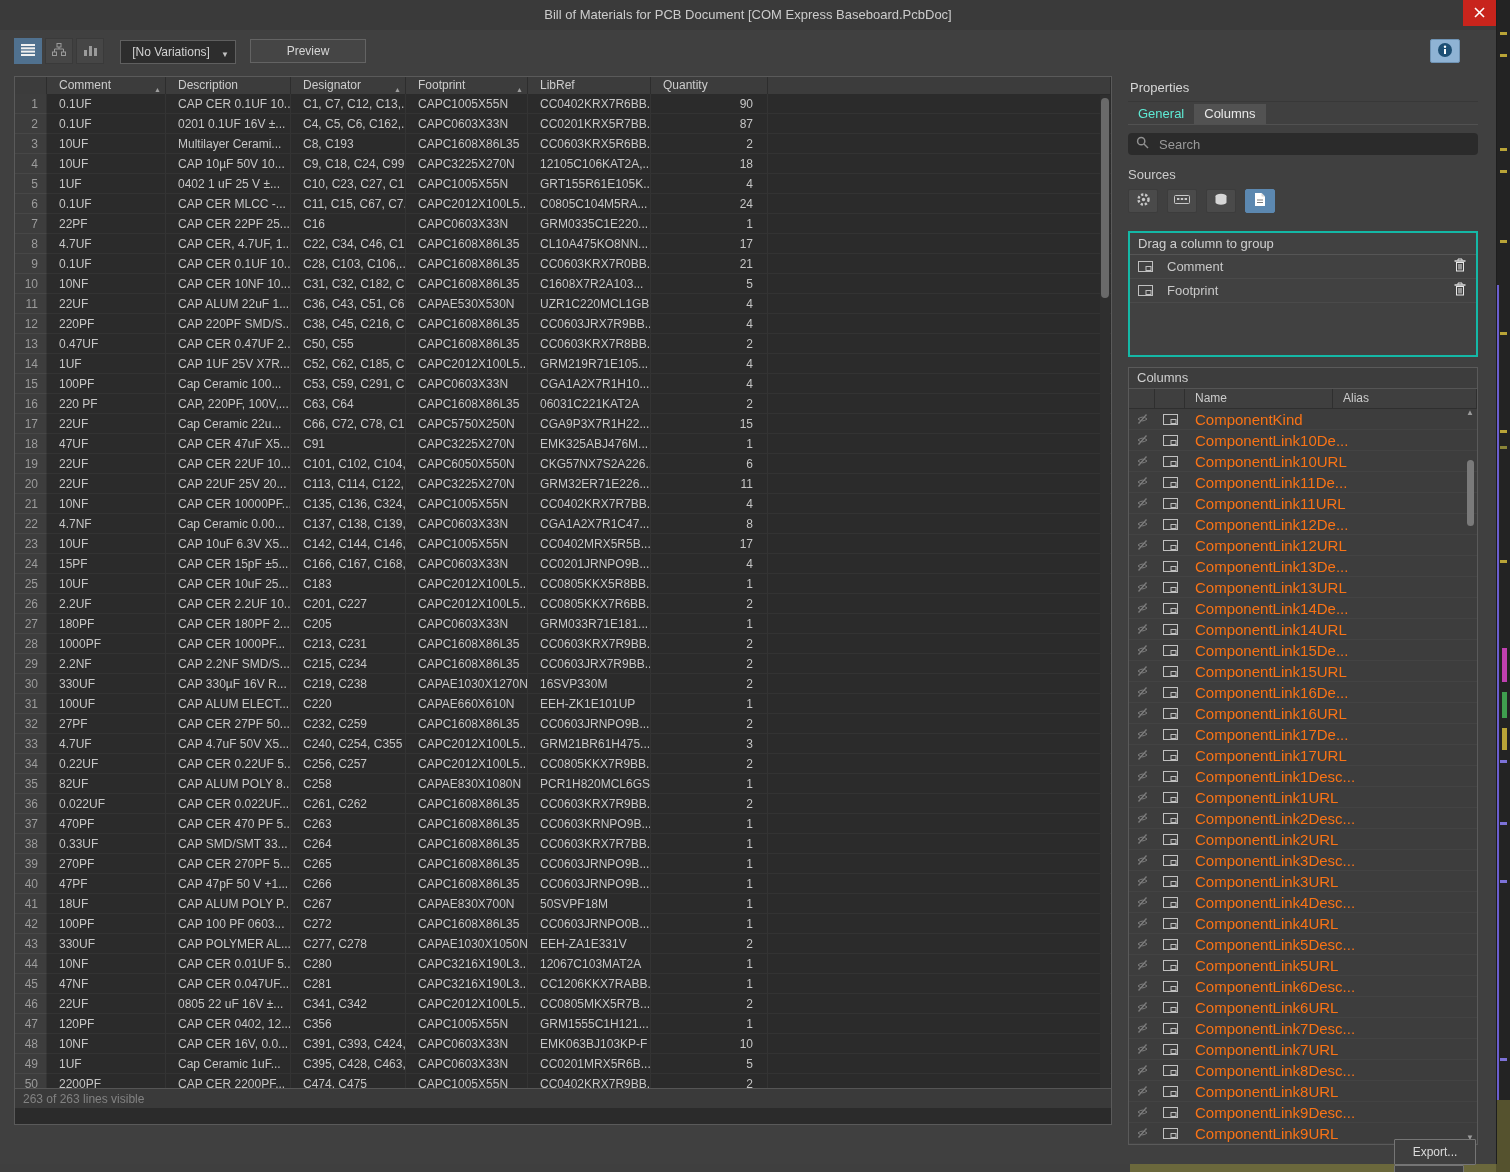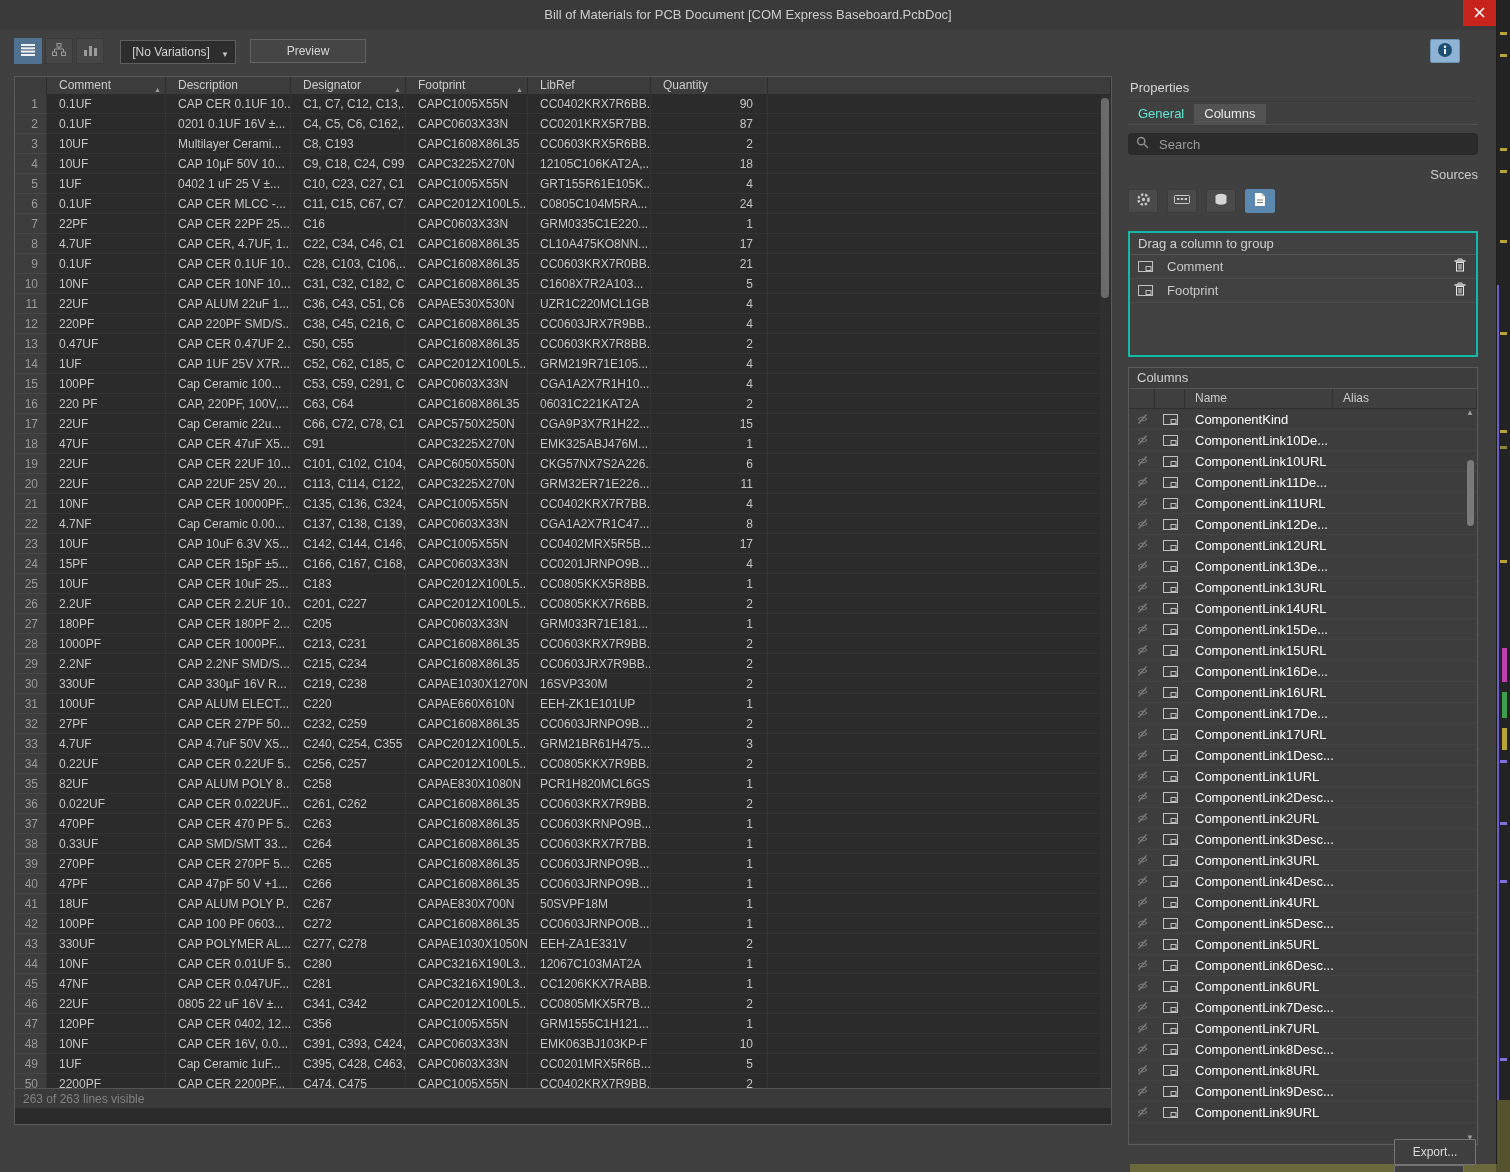--- a/index.html
+++ b/index.html
@@ -53,39 +53,39 @@
   
   .props{position:absolute;left:1128px;top:76px;width:350px;height:1054px;}
   .props-title{font-size:13px;color:#d6d6d6;padding:4px 2px 6px 2px;border-bottom:1px solid #383838;}
   .tabs{display:flex;margin-top:2px;border-bottom:1px solid #515151;}
   .tab{font-size:13px;color:#5eead4;padding:2px 10px 3px 10px;cursor:pointer;}
   .tab.active{background:#525252;color:#e8e8e8;}
   .searchbox{margin-top:8px;height:22px;background:#2b2b2b;border-radius:4px;display:flex;align-items:center;padding:0 8px;}
   .searchbox input{background:transparent;border:none;outline:none;color:#ec4899;font-size:13px;font-family:inherit;
                    margin-left:8px;flex:1;}
   .searchbox input::placeholder{color:#9a9a9a;opacity:1;}
-  .sources-label{font-size:13px;color:#cccccc;margin-top:12px;text-align:right;}
+  .sources-label{font-size:13px;color:#cccccc;margin-top:12px;}
   .sources{display:flex;gap:9px;margin-top:7px;}
   .sbtn{width:30px;height:24px;background:#4a4a4a;border:1px solid #3c3c3c;border-radius:2px;
         display:flex;align-items:center;justify-content:center;cursor:pointer;}
   .sbtn.active{background:#5c88b0;border-color:#5c88b0;}
   .groupbox{margin-top:18px;height:122px;border:2px solid #14b8a6;background:#414141;}
   .gb-header{font-size:13px;color:#cfcfcf;padding:3px 8px;border-bottom:1px solid #555555;}
   .group-item{height:23px;display:flex;align-items:center;border-bottom:1px solid #4a4a4a;padding-left:8px;}
   .group-item .gi-label{font-size:13px;color:#c8c8c8;margin-left:14px;flex:1;}
   .trash-btn{background:none;border:none;cursor:pointer;margin-right:10px;padding:0;display:flex;align-items:center;}
   .colbox{margin-top:10px;height:776px;border:1px solid #5a5a5a;background:#3d3d3d;overflow:hidden;position:relative;}
   .cb-title{font-size:13px;color:#cfcfcf;padding:2px 8px;border-bottom:1px solid #555555;height:16px;}
   .colhead{display:grid;grid-template-columns:26px 30px 148px 1fr;height:19px;background:#3f3f3f;border-bottom:1px solid #2f2f2f;}
   .colhead .ch{border-right:1px solid #2f2f2f;font-size:12px;color:#cccccc;line-height:19px;display:flex;}
   .colhead .ch .lbl{flex:1;padding-left:10px;}
   .collist .colrow{height:20px;display:flex;align-items:center;border-bottom:1px solid #434343;}
   .colrow .eye{width:26px;display:flex;justify-content:center;}
   .colrow .colicon{width:30px;display:flex;justify-content:center;}
-  .colrow .colname{font-size:13px;color:#ffffff;padding-left:10px;white-space:nowrap;overflow:hidden;}
+  .colrow .colname{font-size:15px;color:#f97316;padding-left:10px;white-space:nowrap;overflow:hidden;}
   .colscroll{position:absolute;right:1px;top:40px;width:11px;height:734px;}
   .colscroll .up::after,.colscroll .dn::after{position:absolute;left:1px;font-size:8px;color:#9a9a9a;}
   .colscroll .up::after{content:"▲";top:0;}
   .colscroll .dn::after{content:"▼";bottom:0;}
   .colscroll .thumb2{position:absolute;left:2px;top:52px;width:7px;height:66px;background:#7a7a7a;border-radius:4px;}
   
   .footer{position:absolute;top:1139px;right:20px;display:flex;flex-direction:column;}
   .fbtn{height:26px;background:#3f3f3f;border:1px solid #757575;border-radius:1px;color:#dadada;
         font-size:12px;font-family:inherit;cursor:pointer;}
   .fbtn.export{width:82px;} .fbtn.ok{width:70px;} .fbtn.cancel{width:76px;}
@@ -1046,20 +1046,35 @@
               </span>
               <span class="colicon">
                 <svg width="15" height="11" viewBox="0 0 15 11">
                   <rect x="0.5" y="0.5" width="14" height="10" fill="none" stroke="#c0c0c0"></rect>
                   <rect x="8" y="5.5" width="5" height="4" fill="none" stroke="#c0c0c0"></rect>
                 </svg>
               </span>
               <span class="colname">ComponentLink13URL</span>
             </div>
 
+            <div class="colrow">
+              <span class="eye">
+                <svg width="13" height="12" viewBox="0 0 13 12">
+                  <path d="M2 6 Q6.5 2.2 11 6 Q6.5 9.8 2 6 Z" fill="none" stroke="#7d7d7d"></path>
+                  <line x1="2.5" y1="10.5" x2="10.5" y2="1.5" stroke="#7d7d7d" stroke-width="1.3"></line>
+                </svg>
+              </span>
+              <span class="colicon">
+                <svg width="15" height="11" viewBox="0 0 15 11">
+                  <rect x="0.5" y="0.5" width="14" height="10" fill="none" stroke="#c0c0c0"></rect>
+                  <rect x="8" y="5.5" width="5" height="4" fill="none" stroke="#c0c0c0"></rect>
+                </svg>
+              </span>
+              <span class="colname">ComponentLink14De...</span>
+            </div>
 
             <div class="colrow">
               <span class="eye">
                 <svg width="13" height="12" viewBox="0 0 13 12">
                   <path d="M2 6 Q6.5 2.2 11 6 Q6.5 9.8 2 6 Z" fill="none" stroke="#7d7d7d"></path>
                   <line x1="2.5" y1="10.5" x2="10.5" y2="1.5" stroke="#7d7d7d" stroke-width="1.3"></line>
                 </svg>
               </span>
               <span class="colicon">
                 <svg width="15" height="11" viewBox="0 0 15 11">

